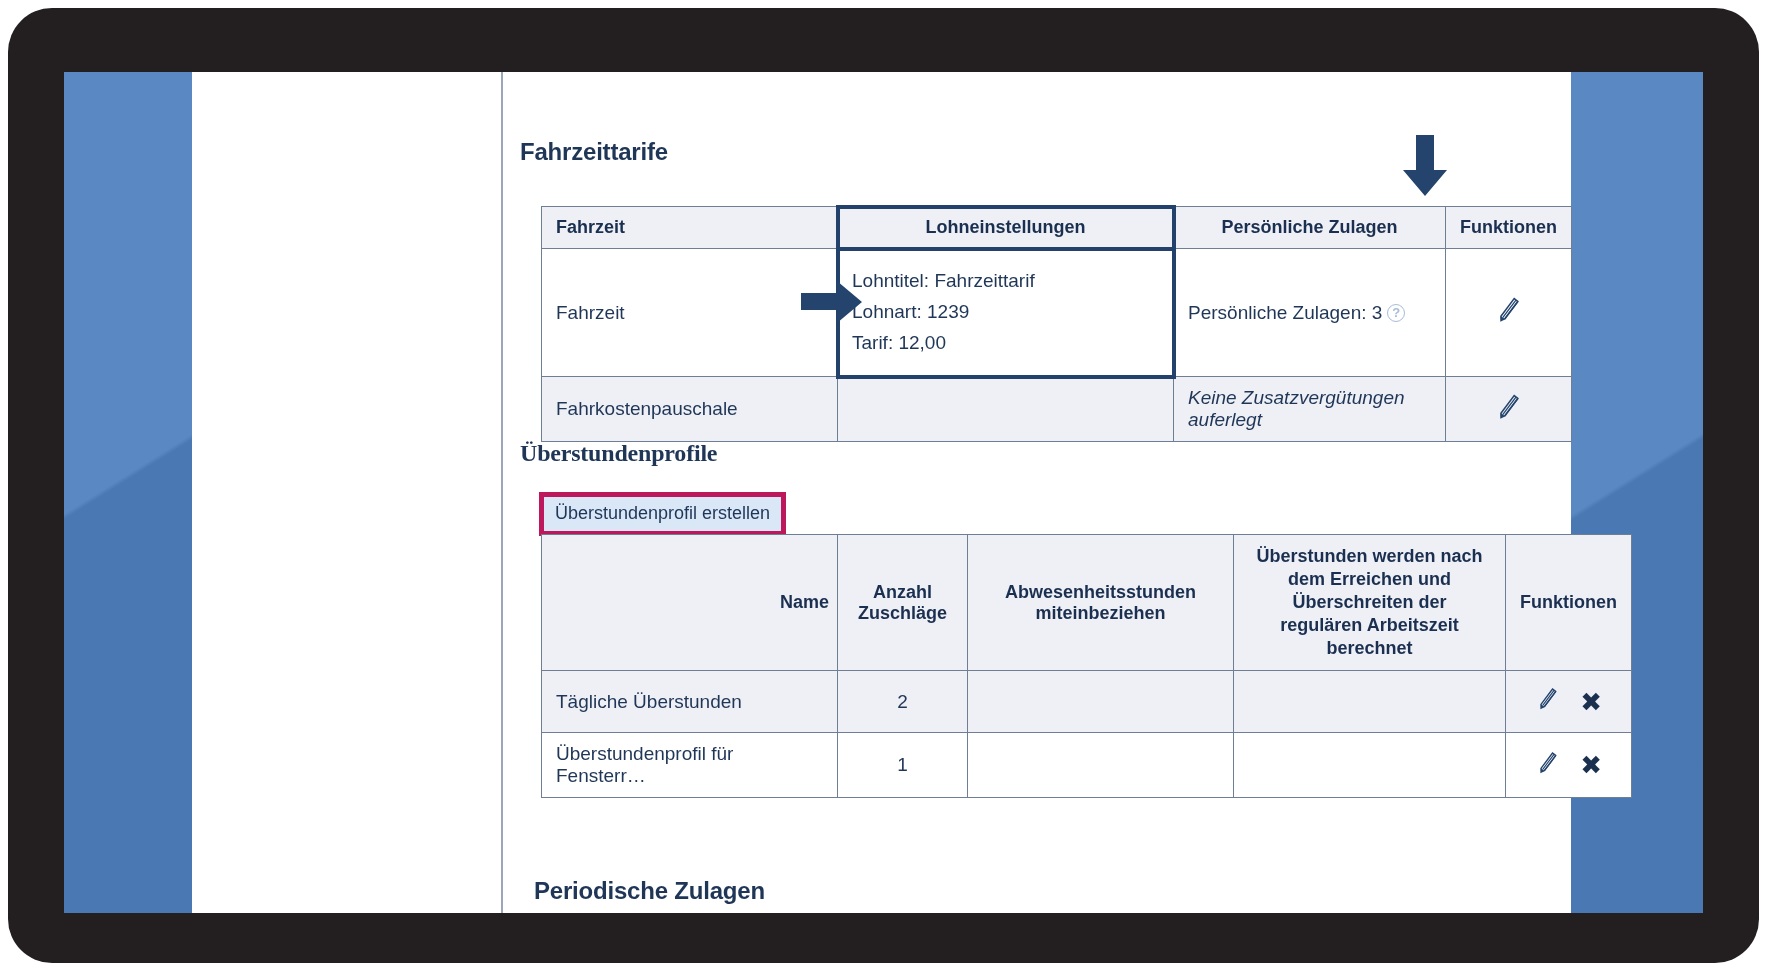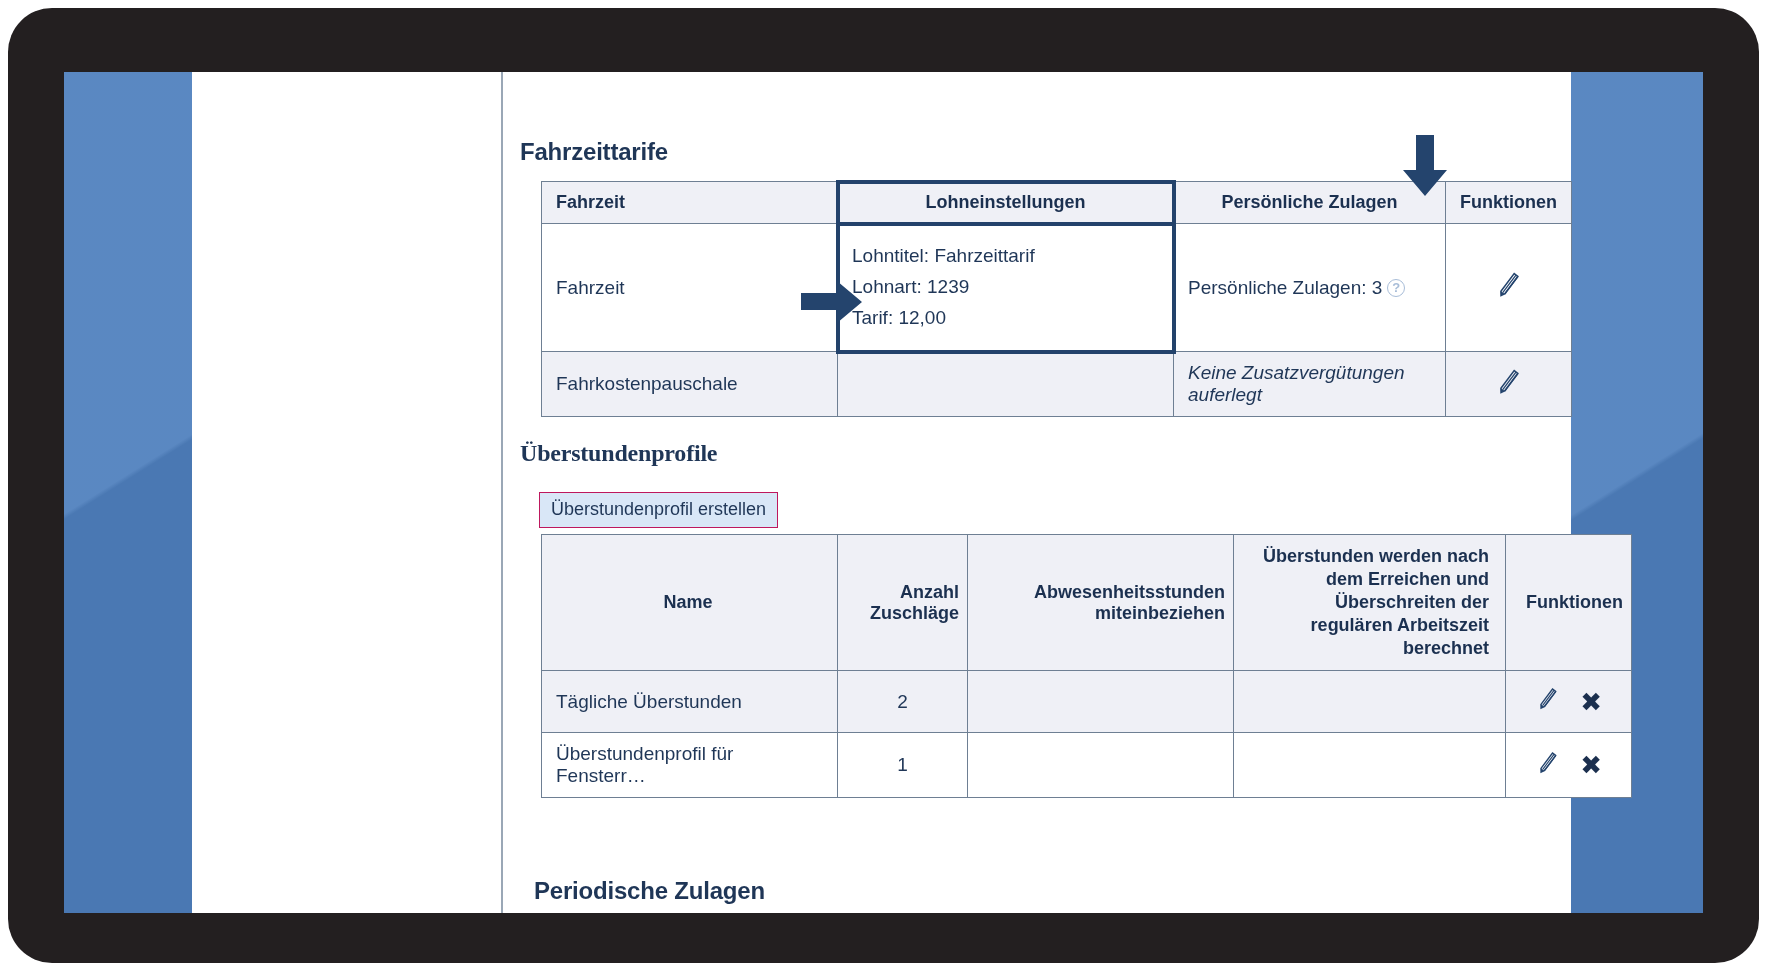--- a/index.html
+++ b/index.html
@@ -89,21 +89,21 @@
     font-size: 19px;
     color: #1f3657;
     vertical-align: middle;
   }
   tr.row-odd  td { background: #ffffff; }
   tr.row-even td { background: #eff0f6; }
 
   
   #table-fahrzeittarife {
     position: absolute;
-    left: 30px; top: 109px;
+    left: 30px; top: 134px;
     width: 1030px;
   }
   #table-fahrzeittarife td.cell-tall { height: 128px; margin-top: 32px; }
   #table-fahrzeittarife .lohn-line { line-height: 1.62; }
   .cell-highlight {
     outline: 4px solid #23426b;
     outline-offset: -2px;
     position: relative;
     z-index: 3;
   }
@@ -137,36 +137,36 @@
     line-height: 1;
     vertical-align: middle;
     margin-left: 14px;
     font-family: "DejaVu Sans", sans-serif;
   }
 
   
   .ui-button {
     display: inline-block;
     background: #d9e7f7;
-    border: 1px solid #be185d;
+    border: 5px solid #be185d;
     border-radius: 0;
     color: #1f3657;
     font-size: 18px;
     padding: 6px 11px 7px;
     font-family: "Liberation Sans", sans-serif;
   }
   #btn-ueberstundenprofil-erstellen { position: absolute; left: 28px; top: 420px; }
 
   
   #table-ueberstundenprofile {
     position: absolute;
     left: 30px; top: 462px;
     width: 1030px;
   }
-  #table-ueberstundenprofile th.th-tall { height: 135px; text-align: right; }
+  #table-ueberstundenprofile th.th-tall { height: 135px; }
   #table-ueberstundenprofile td { height: 62px; }
 
   
   .arrow { position: absolute; z-index: 9; }
   #arrow-right-row { left: 290px; top: 207px; }
   #arrow-down-col  { left: 890px; top: 63px; }
 </style>
 </head>
 <body>
 
@@ -249,21 +249,21 @@
         <table id="table-ueberstundenprofile">
           <colgroup>
             <col style="width:296px">
               <col style="width:130px">
               <col style="width:266px">
               <col style="width:272px">
               <col style="width:126px">
           </colgroup>
           <thead>
             <tr>
-              <th class="th-tall" style="text-align:center;padding-left:5px">Name</th>
+              <th class="th-tall" style="text-align:right;padding-left:5px">Name</th>
               <th class="th-tall">Anzahl Zuschläge</th>
               <th class="th-tall">Abwesenheitsstunden miteinbeziehen</th>
               <th class="th-tall" style="padding-left:16px;padding-right:16px;line-height:1.28">Überstunden werden nach dem Erreichen und Überschreiten der regulären Arbeitszeit berechnet</th>
               <th class="th-tall">Funktionen</th>
             </tr>
           </thead>
           <tbody>
             <tr class="row-even">
               <td>Tägliche Überstunden</td>
               <td class="center">2</td>

